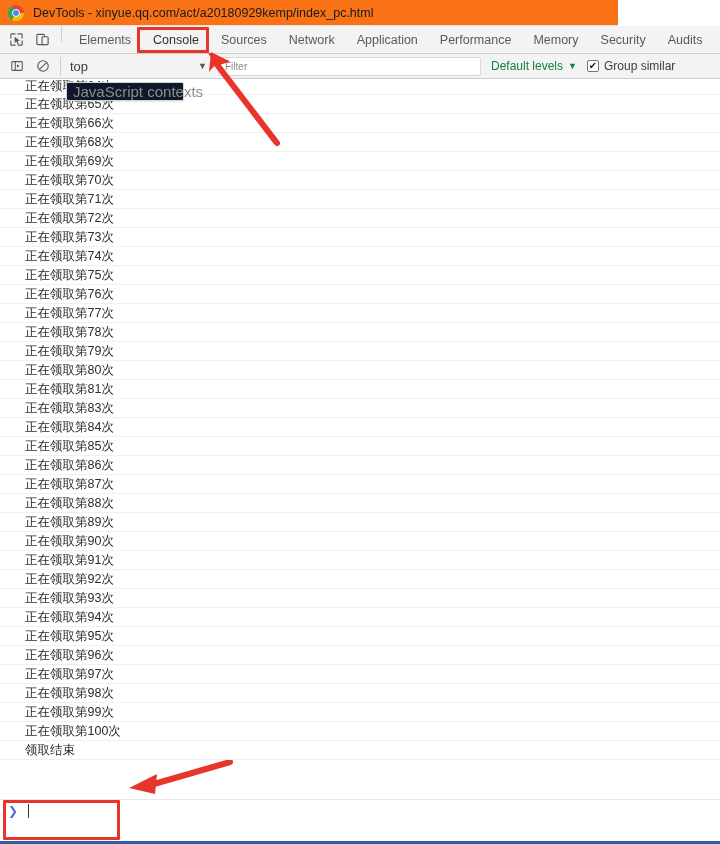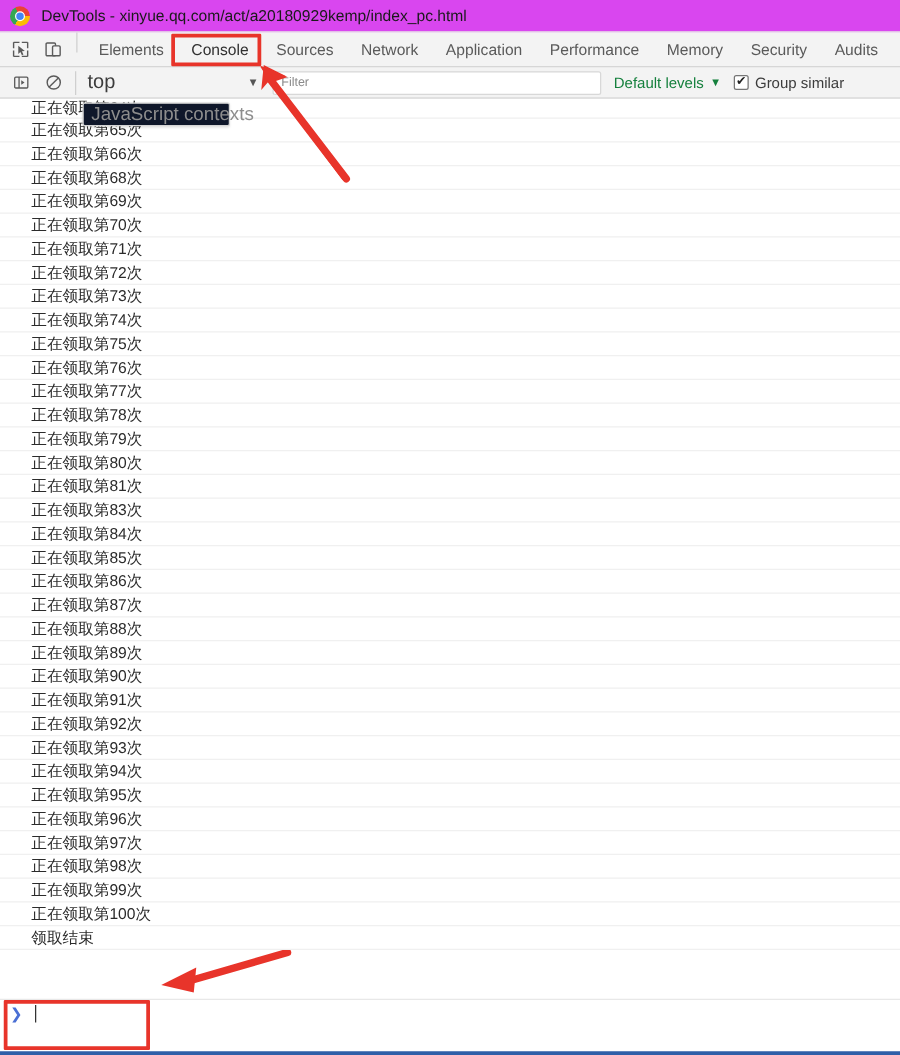--- a/index.html
+++ b/index.html
@@ -12,22 +12,22 @@
   }
   #root {
     position: relative;
     width: 720px; height: 844px;
     background: #ffffff;
   }
 
   
   .titlebar {
     position: absolute; left: 0; top: 0;
-    width: 720px; height: 26px;
-    background: #d946ef;
+    width: 618px; height: 26px;
+    background: #f97316;
     display: flex; align-items: center;
     padding-left: 8px;
     border-bottom: 1px solid #e6e6e6;
   }
   .chrome-logo { width: 16px; height: 16px; position: relative; flex: 0 0 16px; }
   .chrome-logo .ring {
     position: absolute; inset: 0; border-radius: 50%;
     background:
       conic-gradient(from -30deg,
         #ea4335 0deg 120deg,
@@ -82,21 +82,21 @@
     display: flex; align-items: center;
   }
   .ctx-select {
     display: flex; align-items: center;
     width: 155px; height: 19px;
     margin-left: 4px;
     border-left: 1px solid #cfcfcf;
     padding-left: 9px;
     position: relative;
   }
-  .ctx-select .label { font-size: 16px; color: #3c3c3c; }
+  .ctx-select .label { font-size: 13px; color: #3c3c3c; }
   .caret {
     position: absolute; right: 8px; top: 50%; transform: translateY(-50%);
     font-size: 9px; color: #555;
   }
   .filter-wrap {
     flex: 0 0 263px;
     height: 19px;
     margin-left: 3px;
     border-left: 1px solid #cfcfcf;
     display: flex; align-items: center;

